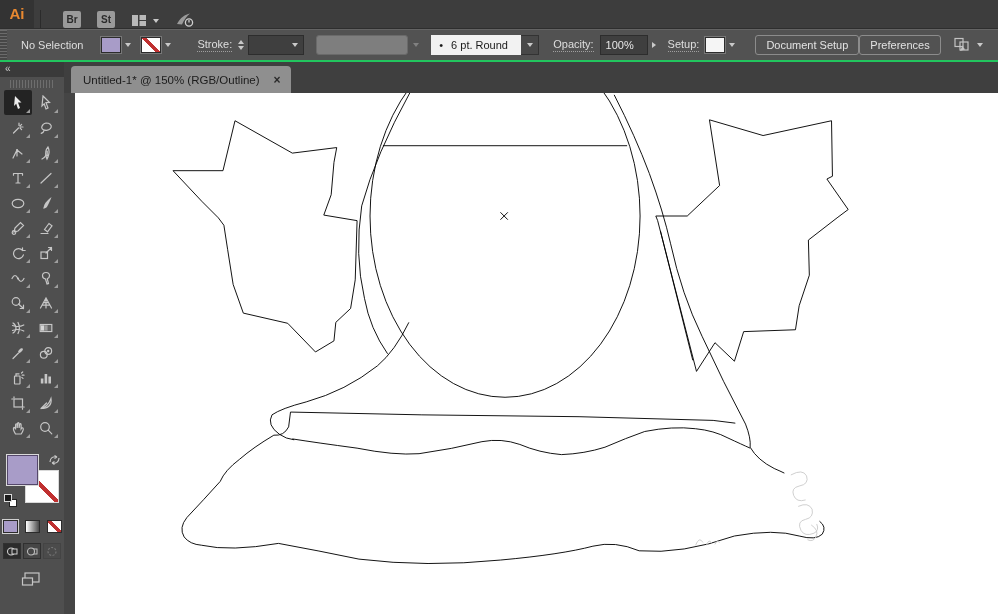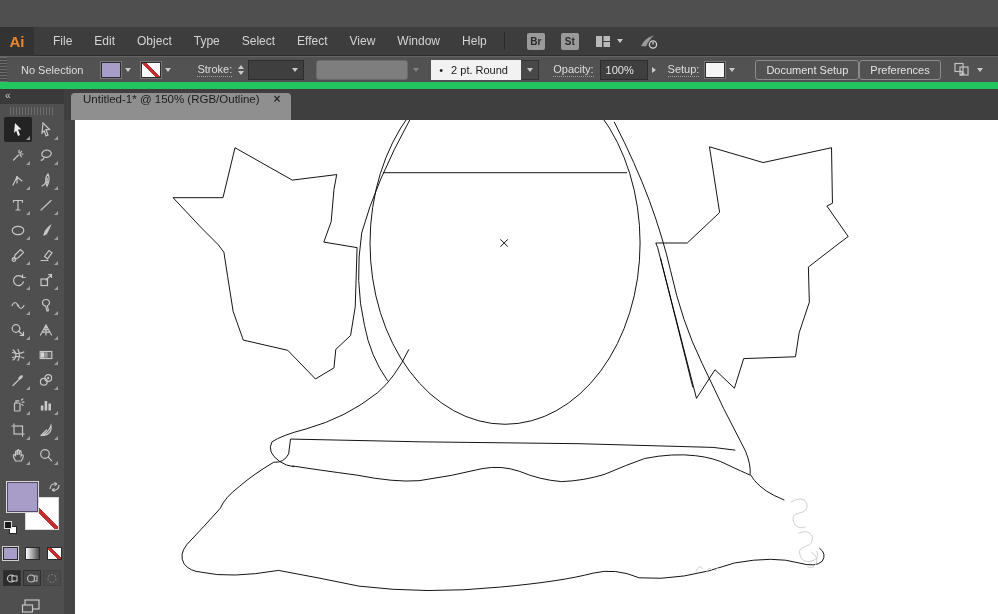--- a/index.html
+++ b/index.html
@@ -1,33 +1,33 @@
 <!DOCTYPE html>
 <html><head>
 <meta charset="utf-8">
 <style>
   * { margin:0; padding:0; box-sizing:border-box; }
   html,body { width:998px; height:614px; overflow:hidden; background:#4f4f4f;
     font-family:"Liberation Sans", sans-serif; -webkit-font-smoothing:antialiased; }
 
   
-  .menubar { height:29px; background:#3d3d3d; display:flex; align-items:center; border-bottom:1px solid #2e2e2e;margin-top:27px; }
+  .menubar { height:29px; background:#3d3d3d; display:flex; align-items:flex-end; border-bottom:1px solid #2e2e2e; }
   .ai-logo { width:34px; height:29px; background:#333333; color:#e88830; font-weight:bold; font-size:15px;
     display:flex; align-items:center; justify-content:center; }
   .menu-items { display:flex; margin-left:8px; }
   .menu-item { color:#d4d4d4; font-size:12px; padding:0 11px; line-height:29px; cursor:default; }
   .menu-sep { width:1px; height:18px; background:#2b2b2b; margin:0 6px; }
   .app-tile { width:18px; height:17px; background:#9a9a9a; border-radius:2px; color:#2b2b2b; font-size:10px; font-weight:bold;
     display:flex; align-items:center; justify-content:center; margin-left:16px; }
   .mb-icon { margin-left:16px; display:flex; align-items:center; }
   .chev { width:0; height:0; border-left:3.5px solid transparent; border-right:3.5px solid transparent; border-top:4.5px solid #c9c9c9; }
   .mb-chev { margin-left:6px; }
 
   
-  .controlbar { height:33px; background:#525252; border-top:1px solid #646464; border-bottom:7px solid #22c55e;
+  .controlbar { height:33px; background:#525252; border-top:1px solid #646464; border-bottom:2px solid #22c55e;
     display:flex; align-items:center; font-size:11px; color:#dedede; }
   .grip-col { width:7px; align-self:stretch; background:repeating-linear-gradient(180deg,#6b6b6b 0 1px,#474747 1px 3px); margin-right:8px; }
   .cb-label { color:#dedede;margin-left:10px; }
   .cb-label.u { border-bottom:1px dotted #9f9f9f; padding-bottom:1px; }
   .swatch { width:20px; height:16px; border:1px solid #2c2c2c; box-shadow:0 0 0 1px #777; }
   .none-diag { background:#fff linear-gradient(45deg, transparent 43%, #c03030 43%, #c03030 57%, transparent 57%); }
   .cb-group { display:flex; align-items:center; gap:4px; }
   .stepper { display:flex; flex-direction:column; gap:2px; margin-left:6px; }
   .stepper .up { width:0;height:0;border-left:3.5px solid transparent;border-right:3.5px solid transparent;border-bottom:4.5px solid #c9c9c9; }
   .dark-field { height:20px; background:#3f3f3f; border:1px solid #2d2d2d; display:flex; align-items:center; padding:8px 5px; color:#e6e6e6; }
@@ -72,44 +72,33 @@
   .drawmode-row { display:flex; gap:2px; justify-content:center; margin-top:10px; }
   .dm-btn { width:18px; height:16px; background:#464646; border:1px solid #303030; display:flex; align-items:center; justify-content:center; }
   .dm-btn.pressed { background:#2c2c2c; }
   .dm-btn.dim { opacity:.35; }
 
   .screenmode { margin-top:12px; display:flex; justify-content:center; }
 
   
   .main { flex:1; background:#454545; display:flex; flex-direction:column; }
   .tabbar { height:31px; background:#3f3f3f; display:flex; align-items:flex-end; }
-  .tab { margin-left:7px; height:27px; background:#8f8f8f; border-radius:4px 4px 0 0; display:flex; 
+  .tab { margin-left:7px; height:27px; background:#8f8f8f; border-radius:4px 4px 0 0; display:flex; align-items:center;
     padding:0 10px 0 12px; font-size:11.5px; color:#1c1c1c; }
   .tab-close { margin-left:14px; font-size:12px; font-weight:bold; color:#2a2a2a; line-height:1; cursor:default; }
   .canvas-row { flex:1; display:flex; }
   .canvas-gap { width:11px; background:#454545; }
   .canvas { flex:1; background:#ffffff; overflow:hidden; }
   .canvas svg { display:block; }
 </style>
 </head>
 <body>
 
 <div class="menubar">
   <div class="ai-logo">Ai</div>
-  <div class="menu-items" id="menu-items">
-      <div class="menu-item">File</div>
-      <div class="menu-item">Edit</div>
-      <div class="menu-item">Object</div>
-      <div class="menu-item">Type</div>
-      <div class="menu-item">Select</div>
-      <div class="menu-item">Effect</div>
-      <div class="menu-item">View</div>
-      <div class="menu-item">Window</div>
-      <div class="menu-item">Help</div>
-    </div>
   <div class="menu-sep"></div>
   <div id="app-buttons" style="display:flex">
       <div class="app-tile">Br</div>
       <div class="app-tile">St</div>
     </div>
   <div class="mb-icon">
     <svg width="16" height="15" viewBox="0 0 16 15">
       <rect x="1" y="2" width="6" height="11" fill="#b9b9b9"></rect>
       <rect x="8.5" y="2" width="6.5" height="5" fill="#b9b9b9"></rect>
       <rect x="8.5" y="8" width="6.5" height="5" fill="#b9b9b9"></rect>
@@ -145,21 +134,21 @@
   </div>
   <div class="dark-field stroke-field" style="margin-left:4px">
     <span class="chev"></span>
   </div>
 
   <div class="brush-preview" style="margin-left:12px"></div>
   <span class="chev" style="opacity:.4;margin:0 12px 0 5px"></span>
 
   <div class="brush-combo">
     <span>•</span>
-    <span>2 pt. Round</span>
+    <span>6 pt. Round</span>
   </div>
   <div class="combo-chevbtn">
       <span class="chev"></span>
     </div>
 
   <span class="cb-label u" style="margin-left:14px">Opacity:</span>
   <div class="dark-field opacity-field" style="margin-left:6px">
     <span>100%</span>
   </div>
   <span class="right-chev"></span>

